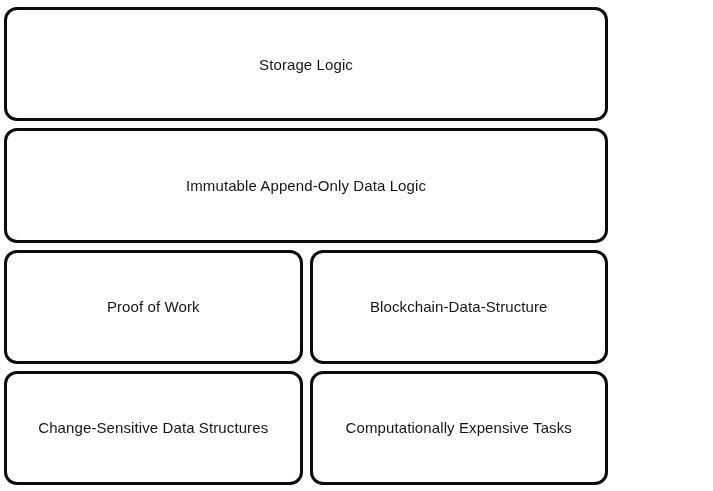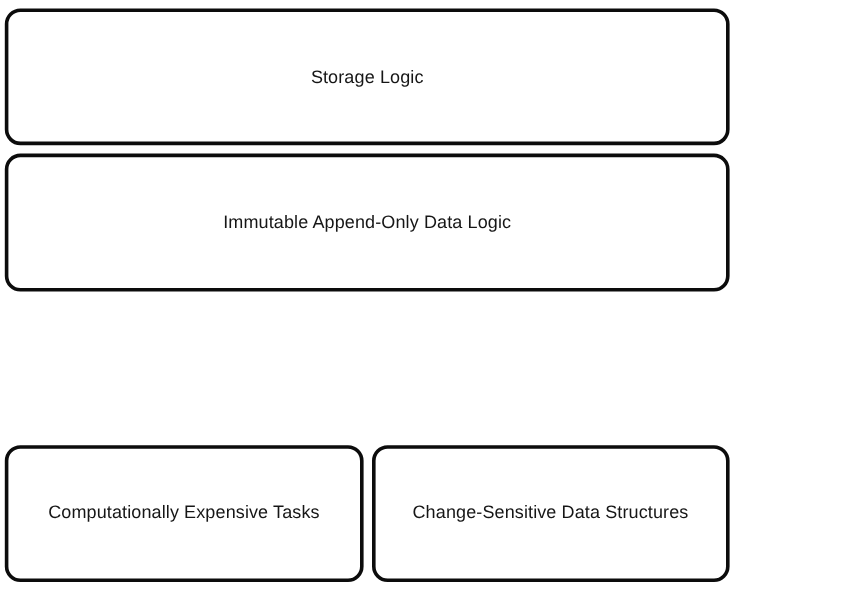--- a/index.html
+++ b/index.html
@@ -46,22 +46,24 @@
 
   <div class="row">
     <div class="box">Storage Logic</div>
   </div>
 
   <div class="row">
     <div class="box">Immutable Append-Only Data Logic</div>
   </div>
 
   <div class="row">
+    <div class="box">Proof of Work</div>
+    <div class="box">Blockchain-Data-Structure</div>
   </div>
 
   <div class="row">
+    <div class="box">Change-Sensitive Data Structures</div>
     <div class="box">Computationally Expensive Tasks</div>
-    <div class="box">Change-Sensitive Data Structures</div>
   </div>
 
 
 
 </div>
 
 </body></html>

